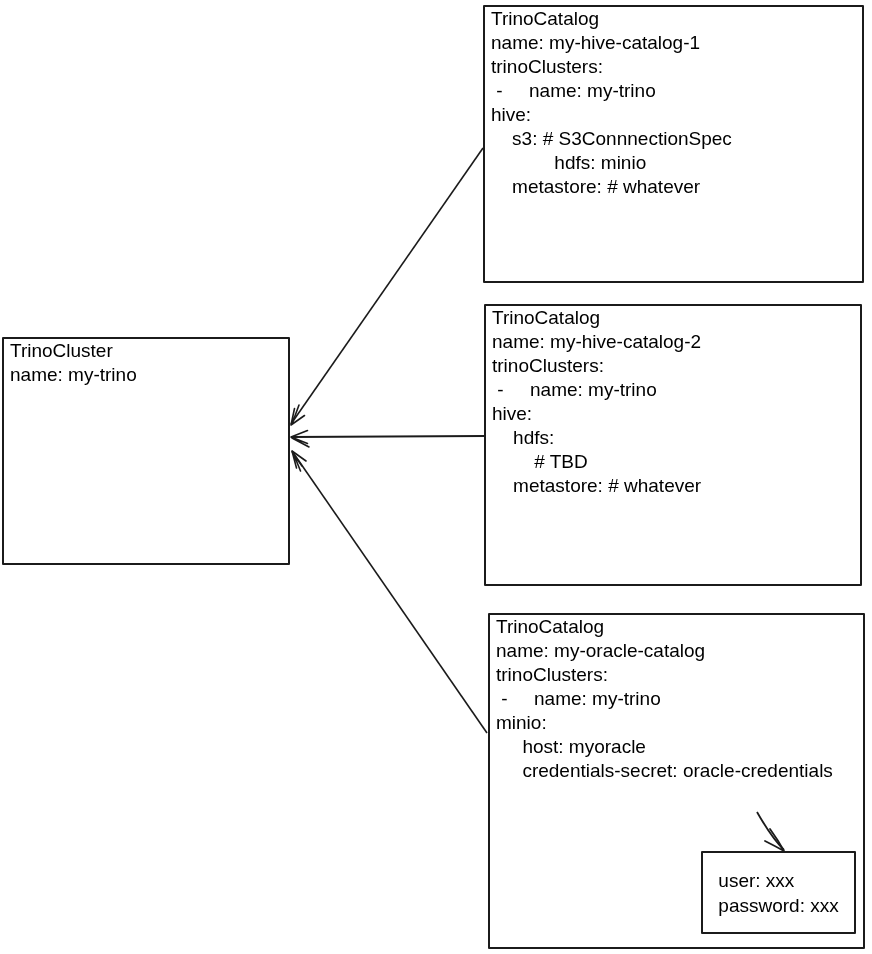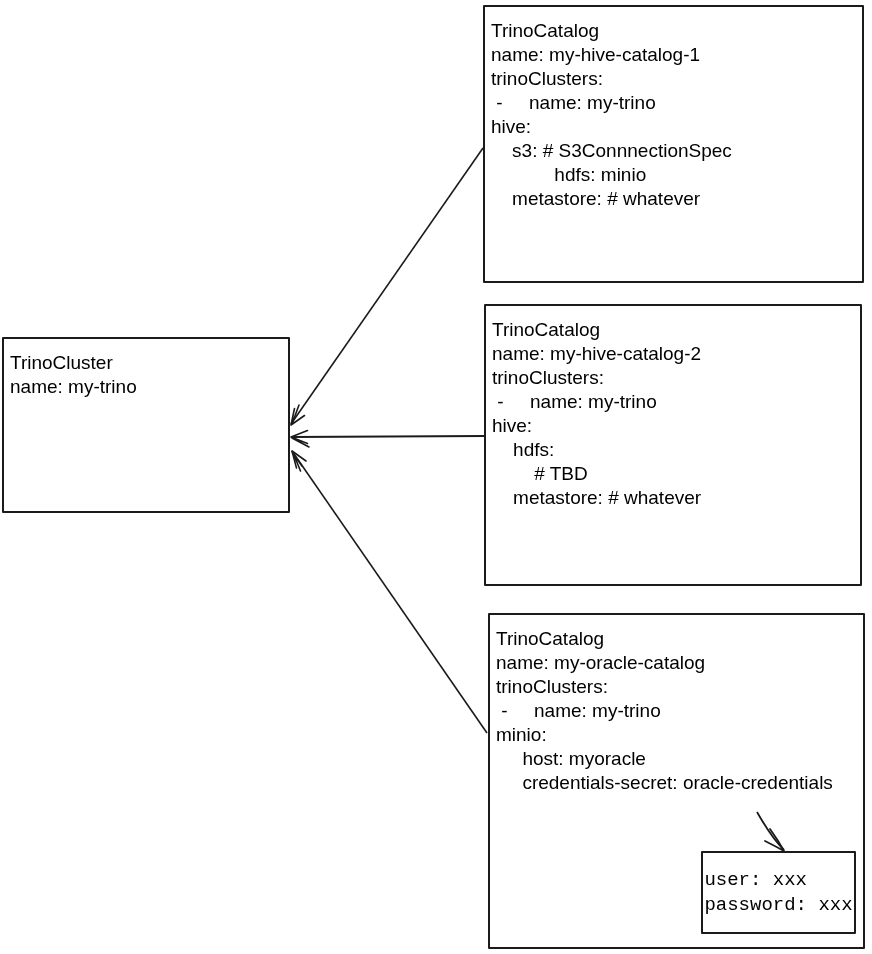--- a/index.html
+++ b/index.html
@@ -16,40 +16,40 @@
     overflow: hidden;
   }
   .box {
     position: absolute;
     border: 2px solid #1b1b1b;
     background: #ffffff;
     box-sizing: border-box;
     border-radius: 1px;
   }
   .yaml-text {
-    padding: 12px 0 0 6px;
+    padding: 0 0 0 6px;
   }
   .yaml-line {
     white-space: pre;
     font-size: 19px;
     line-height: 24px;
     color: #000000;
   }
-  #cluster-box    { left: 2px;   top: 337px; width: 288px; height: 176px; }
+  #cluster-box    { left: 2px;   top: 337px; width: 288px; height: 228px; }
   #catalog-box-1  { left: 483px; top: 5px;   width: 381px; height: 278px; }
   #catalog-box-2  { left: 484px; top: 304px; width: 378px; height: 282px; }
   #catalog-box-3  { left: 488px; top: 613px; width: 377px; height: 336px; }
   #secret-box {
     left: 211px; top: 236px; width: 155px; height: 83px;
     display: flex;
     flex-direction: column;
     align-items: center;
     justify-content: center;
   }
-  #secret-box .yaml-line { line-height: 25px; font-family: Liberation Mono, monospace; }
+  #secret-box .yaml-line { line-height: 25px; }
   #connector-overlay {
     position: absolute;
     left: 0; top: 0;
     width: 872px;
     height: 954px;
     pointer-events: none;
     z-index: 10;
   }
   #connector-overlay path, #connector-overlay line {
     stroke: #1b1b1b;

